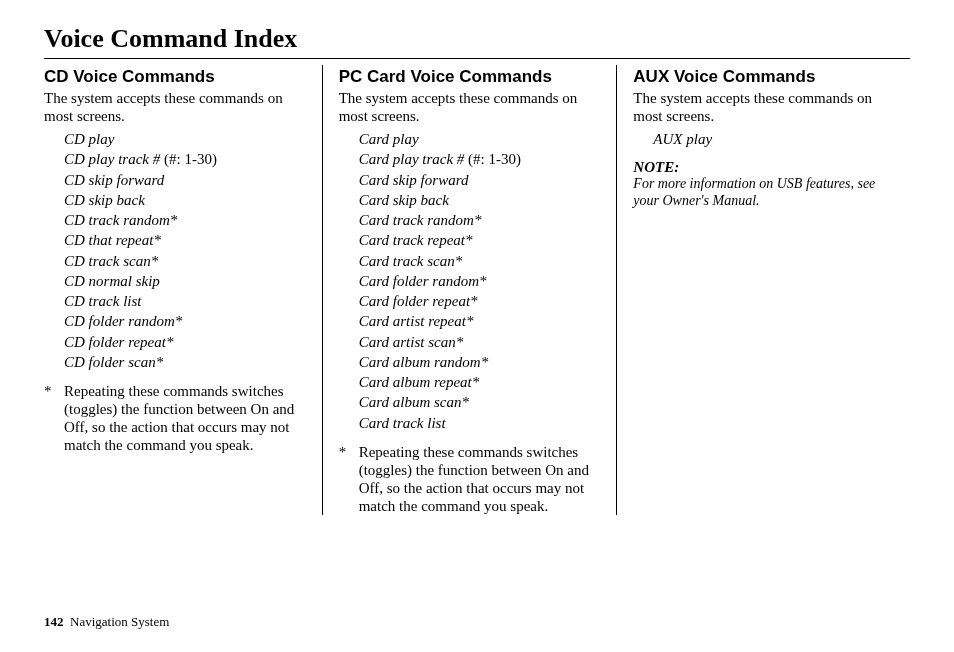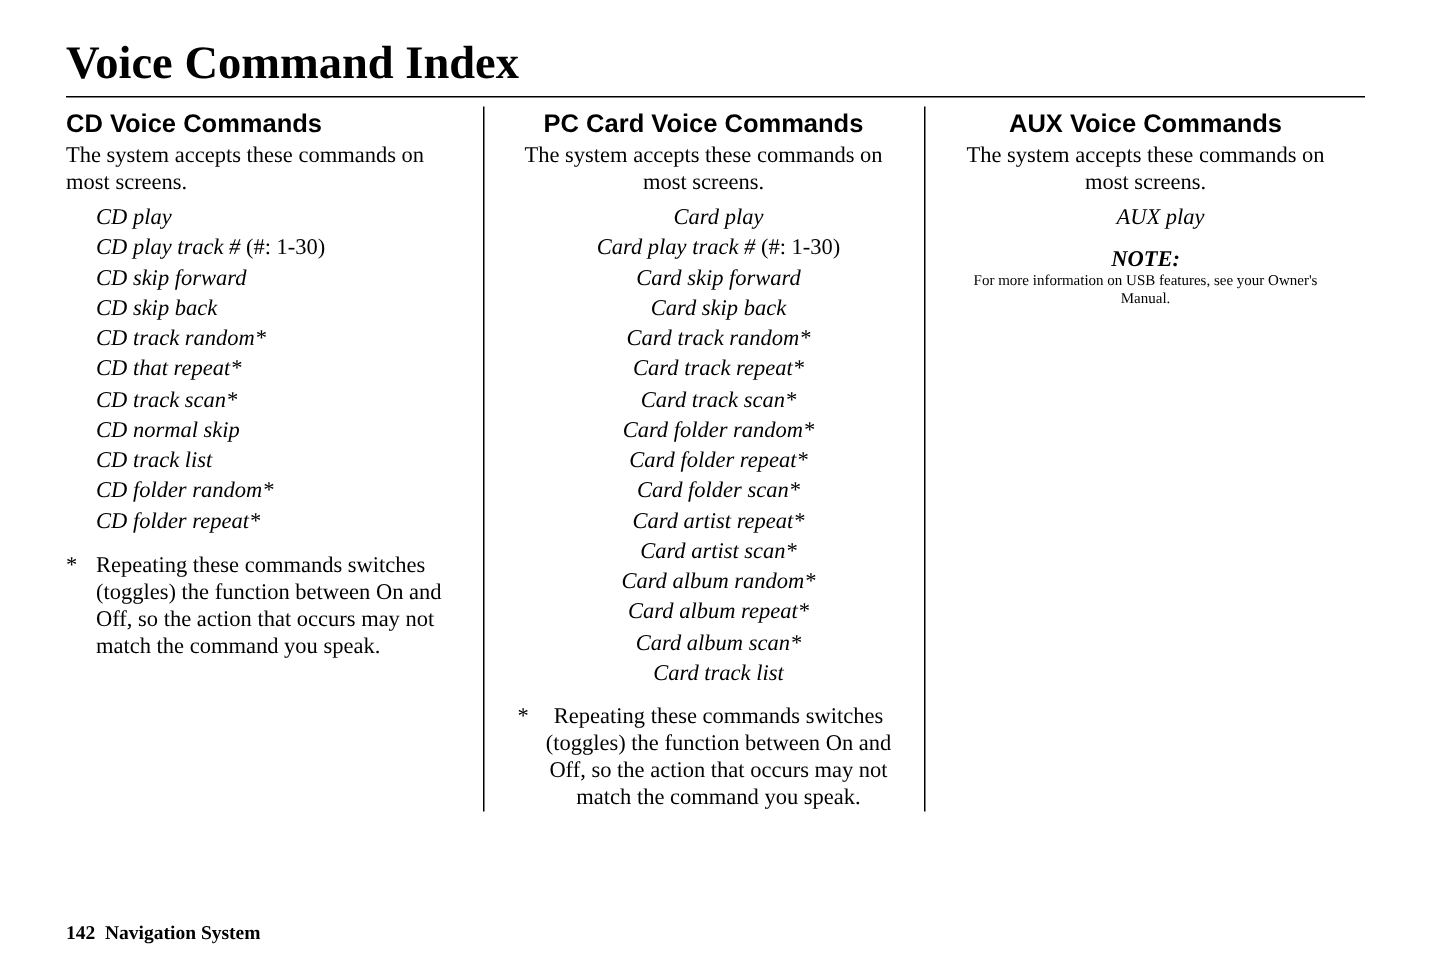--- a/index.html
+++ b/index.html
@@ -12,21 +12,21 @@
     height: 652px;
     overflow: hidden;
   }
   .page {
     padding: 24px 44px 0 44px;
     box-sizing: border-box;
     height: 100%;
     position: relative;
   }
   .page-title {
-    font-size: 31px;
+    font-size: 26px;
     font-weight: bold;
     margin: 0 0 4px 0;
   }
   .rule {
     border: none;
     border-top: 1.5px solid #000;
     margin: 0 0 6px 0;
   }
   .columns {
     display: flex;
@@ -34,21 +34,20 @@
   }
   .col {
     flex: 1 1 0;
     padding: 0 16px 0 0;
     box-sizing: border-box;
     position: relative;
   }
   .col + .col {
     border-left: 1px solid #000;
     padding-left: 16px;
-    text-align: center;
   }
   .section-heading {
     font-family: Arial, Helvetica, sans-serif;
     font-size: 17px;
     font-weight: bold;
     margin: 2px 0 2px 0;
   }
   .intro {
     font-size: 15px;
     line-height: 1.2;
@@ -80,36 +79,37 @@
   .footnote .text {
     flex: 1;
   }
   .note-heading {
     font-style: italic;
     font-weight: bold;
     font-size: 15px;
     margin: 10px 0 0 0;
   }
   .note-body {
-    font-size: 10px;
+    font-style: italic;
+    font-size: 14px;
     line-height: 1.2;
     margin: 0;
   }
   .footer {
     position: absolute;
     bottom: 22px;
     left: 44px;
     font-size: 13px;
     font-family: "Times New Roman", Times, serif;
   }
   .footer .pagenum {
     font-weight: bold;
   }
   .footer .footer-label {
-    font-weight: bold;
+    font-weight: normal;
   }
 </style>
 </head>
 <body>
 
 <div class="page">
 
   <h1 class="page-title">Voice Command Index</h1>
   <hr class="rule">
 
@@ -123,41 +123,41 @@
           <li class="command-item">CD play track #<span class="suffix"> (#: 1-30)</span></li>
           <li class="command-item">CD skip forward</li>
           <li class="command-item">CD skip back</li>
           <li class="command-item">CD track random*</li>
           <li class="command-item">CD that repeat*</li>
           <li class="command-item">CD track scan*</li>
           <li class="command-item">CD normal skip</li>
           <li class="command-item">CD track list</li>
           <li class="command-item">CD folder random*</li>
           <li class="command-item">CD folder repeat*</li>
+          <li class="command-item">CD folder scan*</li>
         </ul>
       <div class="footnote">
         <div class="marker">*</div>
         <div class="text">Repeating these commands switches (toggles) the function between On and Off, so the action that occurs may not match the command you speak.</div>
       </div>
     </div>
 
     <div class="col">
       <h2 class="section-heading">PC Card Voice Commands</h2>
       <p class="intro">The system accepts these commands on most screens.</p>
       <ul class="command-list">
           <li class="command-item">Card play</li>
           <li class="command-item">Card play track #<span class="suffix"> (#: 1-30)</span></li>
           <li class="command-item">Card skip forward</li>
           <li class="command-item">Card skip back</li>
           <li class="command-item">Card track random*</li>
           <li class="command-item">Card track repeat*</li>
           <li class="command-item">Card track scan*</li>
           <li class="command-item">Card folder random*</li>
           <li class="command-item">Card folder repeat*</li>
-          <li class="command-item">Card folder scan*</li>
           <li class="command-item">Card artist repeat*</li>
           <li class="command-item">Card artist scan*</li>
           <li class="command-item">Card album random*</li>
           <li class="command-item">Card album repeat*</li>
           <li class="command-item">Card album scan*</li>
           <li class="command-item">Card track list</li>
         </ul>
       <div class="footnote">
         <div class="marker">*</div>
         <div class="text">Repeating these commands switches (toggles) the function between On and Off, so the action that occurs may not match the command you speak.</div>

